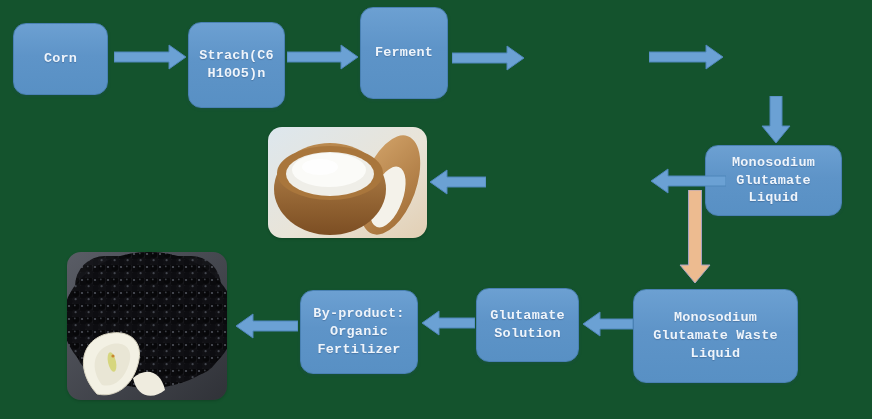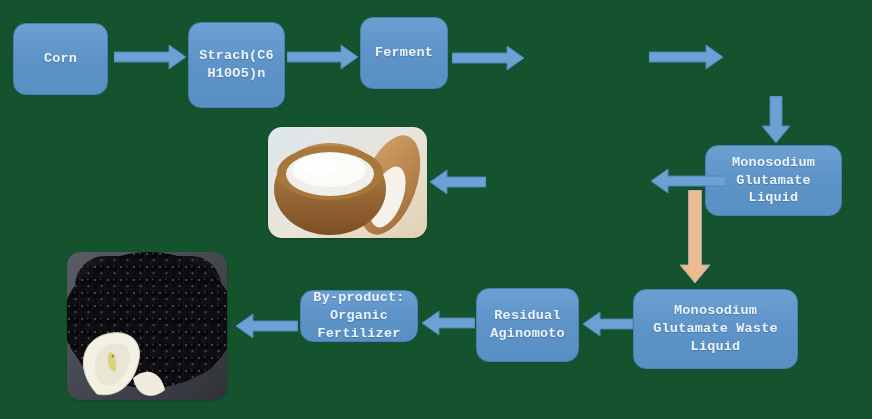--- a/index.html
+++ b/index.html
@@ -52,35 +52,35 @@
 <body>
 
 <div class="canvas">
 
   <div class="node" style="left:13px;top:23px;width:95px;height:72px">
     <span class="node-label">Corn</span>
   </div>
   <div class="node" style="left:188px;top:22px;width:97px;height:86px">
     <span class="node-label">Strach(C6 H10O5)n</span>
   </div>
-  <div class="node" style="left:360px;top:17px;width:88px;height:72px">
+  <div class="node" style="left:360px;top:7px;width:88px;height:92px">
     <span class="node-label">Ferment</span>
   </div>
 
   <div class="node" style="left:705px;top:145px;width:137px;height:71px">
     <span class="node-label">Monosodium Glutamate Liquid</span>
   </div>
 
-  <div class="node" style="left:633px;top:289px;width:165px;height:80px">
+  <div class="node" style="left:633px;top:289px;width:165px;height:94px">
     <span class="node-label">Monosodium Glutamate Waste Liquid</span>
   </div>
   <div class="node" style="left:476px;top:288px;width:103px;height:74px">
-    <span class="node-label">Residual Aginomoto</span>
+    <span class="node-label">Glutamate Solution</span>
   </div>
-  <div class="node" style="left:300px;top:290px;width:118px;height:52px">
+  <div class="node" style="left:300px;top:290px;width:118px;height:84px">
     <span class="node-label">By-product: Organic Fertilizer</span>
   </div>
 
   <svg class="arrow" style="left:114px;top:44px" width="73" height="26" viewBox="0 0 73 26">
     <polygon points="0,8 55,8 55,1 72,13 55,25 55,18 0,18"></polygon>
   </svg>
   <svg class="arrow" style="left:287px;top:44px" width="72" height="26" viewBox="0 0 72 26">
     <polygon points="0,8 54,8 54,1 71,13 54,25 54,18 0,18"></polygon>
   </svg>
   <svg class="arrow" style="left:452px;top:45px" width="73" height="26" viewBox="0 0 73 26">

